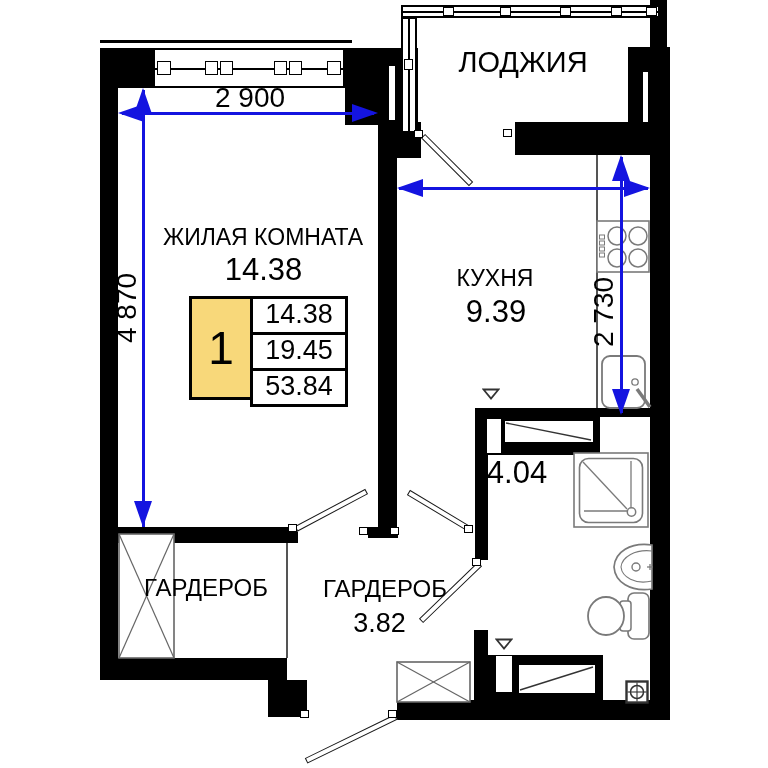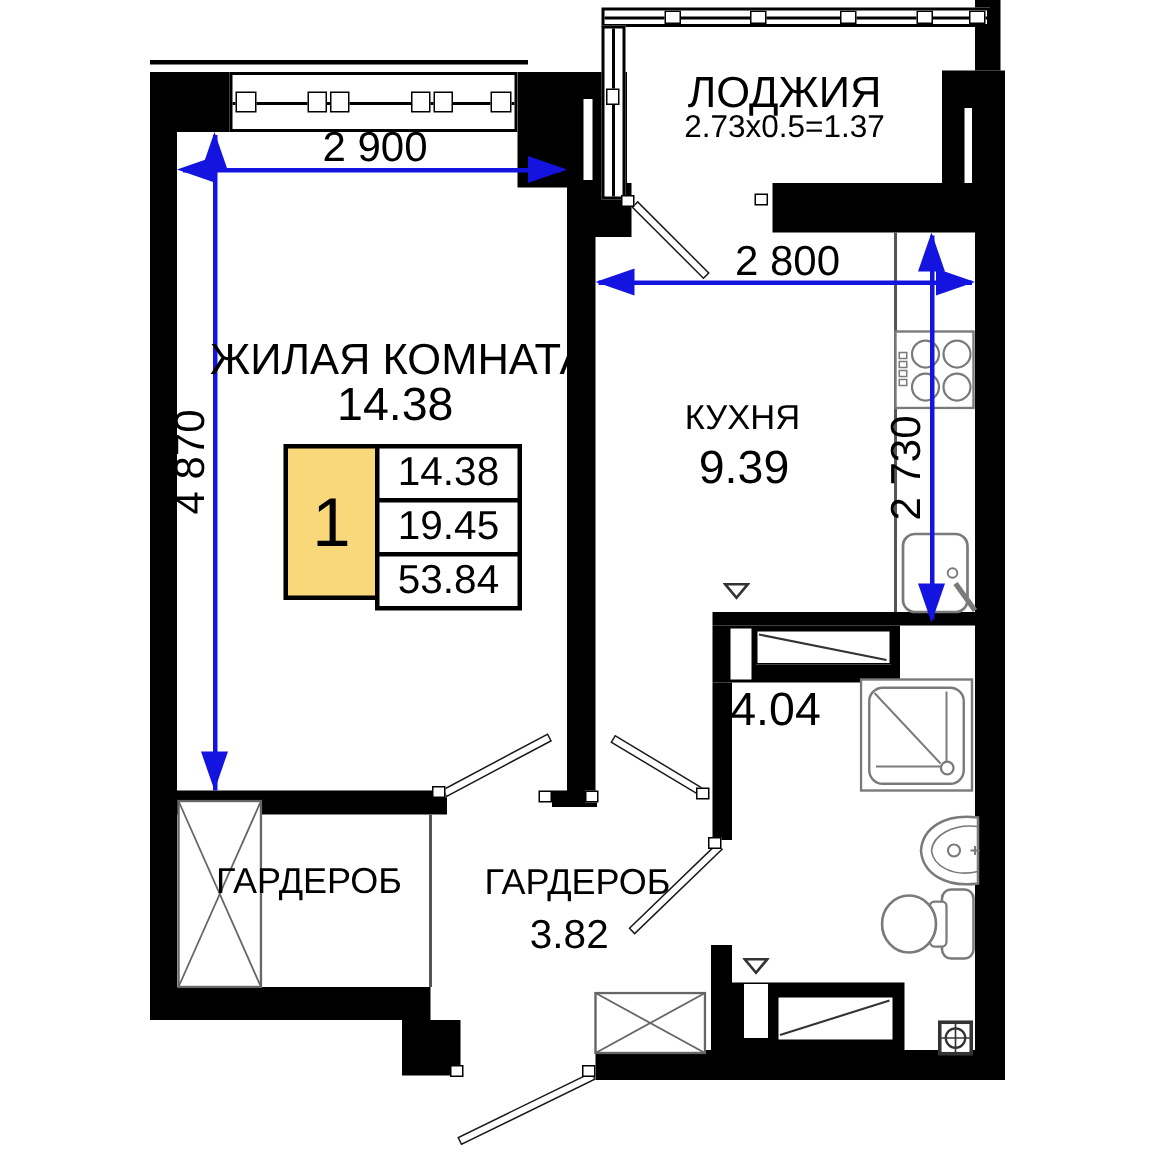--- a/index.html
+++ b/index.html
@@ -203,35 +203,33 @@
   <div class="abs txt dimtxt" style="left:155px;top:82px;width:190px">2 900</div>
 
   <div class="abs dimline" style="left:142px;top:90px;width:3px;height:437px"></div>
   <div class="abs arr arrU" style="left:134px;top:88px"></div>
   <div class="abs arr arrD" style="left:134px;top:501px"></div>
   <div class="abs txt dimtxt rot" style="left:46px;top:293px;width:160px;height:30px">4 870</div>
 
   <div class="abs dimline" style="left:399px;top:187px;width:249px;height:3px"></div>
   <div class="abs arr arrL" style="left:397px;top:179px"></div>
   <div class="abs arr arrR" style="left:624px;top:179px"></div>
-  <div class="abs txt dimtxt" style="left:430px;top:158px;width:190px">2 800</div>
 
   <div class="abs dimline" style="left:620px;top:157px;width:3px;height:256px"></div>
   <div class="abs arr arrU" style="left:612px;top:155px"></div>
   <div class="abs arr arrD" style="left:612px;top:389px"></div>
   <div class="abs txt dimtxt rot" style="left:523px;top:297px;width:160px;height:30px">2 730</div>
 
-  <div class="abs txt" style="left:140px;top:224px;width:246px;font-size:29px">ЖИЛАЯ КОМНАТА</div>
+  <div class="abs txt" style="left:140px;top:224px;width:246px;font-size:23px">ЖИЛАЯ КОМНАТА</div>
   <div class="abs txt" style="left:186px;top:252px;width:155px;font-size:31px">14.38</div>
 
   <div class="abs txt" style="left:430px;top:265px;width:130px;font-size:23px">КУХНЯ</div>
   <div class="abs txt" style="left:436px;top:294px;width:120px;font-size:31px">9.39</div>
 
   <div class="abs txt" style="left:448px;top:46px;width:150px;font-size:29px">ЛОДЖИЯ</div>
-  <div class="abs txt" style="left:438px;top:73px;width:170px;font-size:21px">2.73x0.5=1.37</div>
 
   <div class="abs txt" style="left:458px;top:455px;width:118px;font-size:31px">4.04</div>
 
   <div class="abs txt" style="left:122px;top:574px;width:168px;font-size:24px">ГАРДЕРОБ</div>
 
   <div class="abs txt" style="left:300px;top:575px;width:170px;font-size:24px">ГАРДЕРОБ</div>
   <div class="abs txt" style="left:317px;top:608px;width:125px;font-size:27px">3.82</div>
 
   <div class="abs" style="left:189px;top:296px;display:flex">
     <div class="cellY">1</div>

